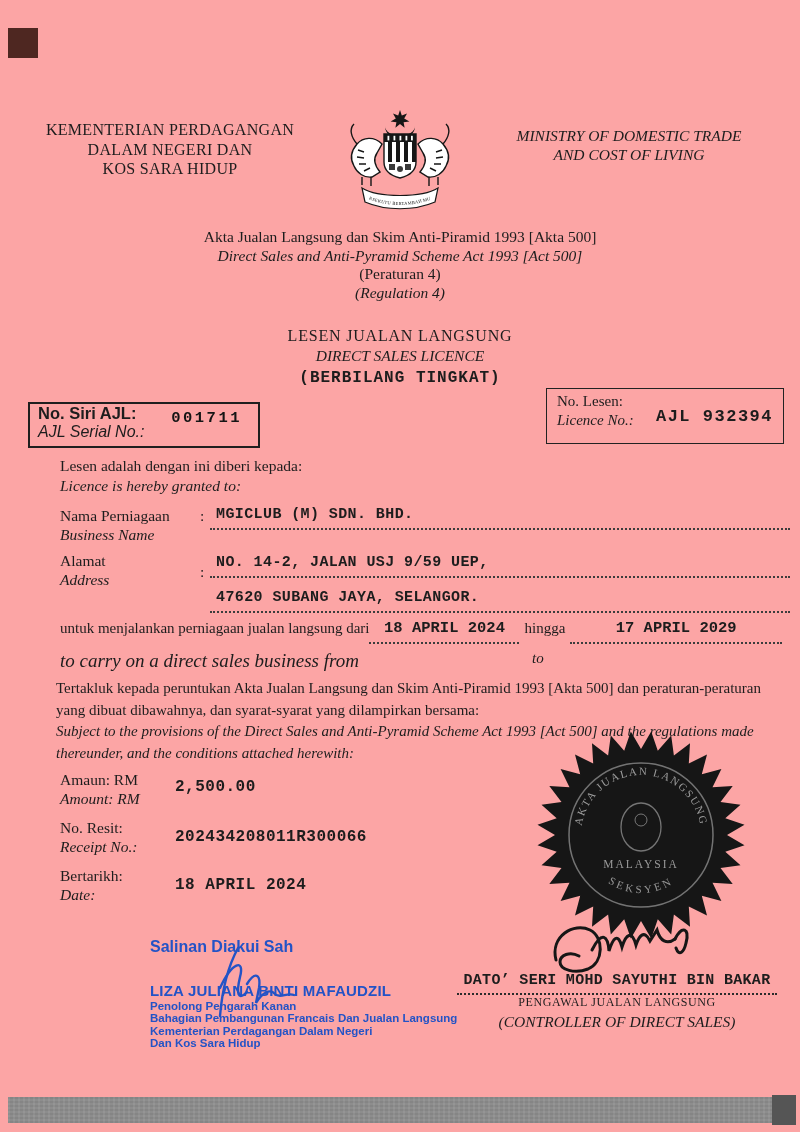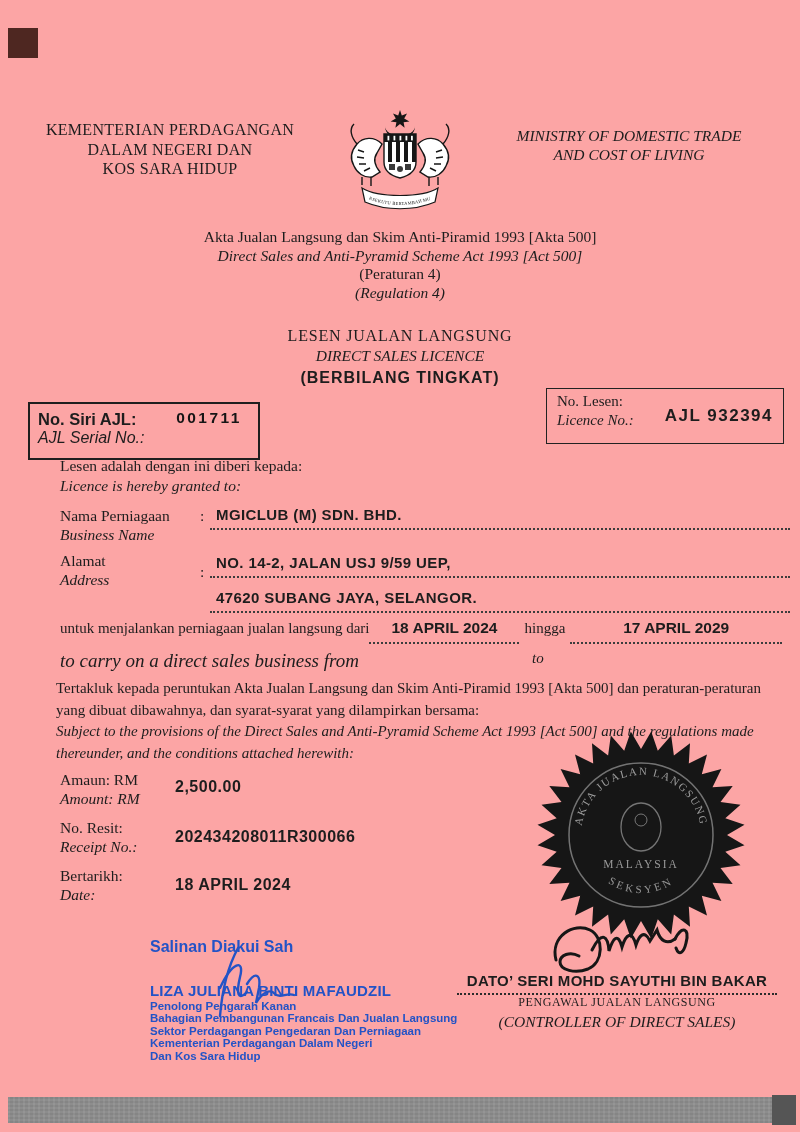--- a/index.html
+++ b/index.html
@@ -2,36 +2,36 @@
 <html><head>
 <meta charset="utf-8">
 <style>
   html,body{margin:0;padding:0;background:#e8e8e8;}
   .page{position:relative;width:800px;height:1132px;margin:0 auto;background:#fca5a5;overflow:hidden;
         font-family:"Liberation Serif","DejaVu Serif",serif;color:#1d1d1d;}
   .abs{position:absolute;}
   .ctr{text-align:center;}
   .it{font-style:italic;}
   .sans{font-family:"Liberation Sans","DejaVu Sans",sans-serif;}
-  .mono{font-family:Liberation Sans, sans-serif;font-weight:bold;}
+  .mono{font-family:Liberation Mono, monospace;font-weight:bold;}
   .dots{border-bottom:2px dotted #3c3c3c;}
 
   .corner-mark{left:8px;top:28px;width:30px;height:30px;background:#4e2721;}
 
   .hdr-left{left:42px;top:120px;width:256px;font-size:16px;line-height:19.5px;letter-spacing:.3px;}
   .crest{left:338px;top:108px;}
   .hdr-right{left:486px;top:126px;width:286px;font-size:15.5px;line-height:19px;}
 
   .act-block{left:0;top:228px;width:800px;font-size:15.5px;line-height:18.5px;}
   .title-block{left:0;top:327px;width:800px;}
   .title-my{font-size:16px;letter-spacing:.8px;}
   .title-en{font-size:15.5px;margin-top:2px;}
   .title-type{font-size:16px;letter-spacing:1px;margin-top:4px;}
 
-  .serial-box{left:28px;top:402px;width:212px;height:42px;border:2.5px solid #1f1f1f;padding:6px 8px;}
+  .serial-box{left:28px;top:402px;width:212px;height:42px;border:2.5px solid #1f1f1f;padding:0 8px;}
   .serial-l1{font-size:16.5px;font-weight:bold;}
   .serial-l2{font-size:16px;}
   .serial-val{position:absolute;right:16px;top:5px;font-size:15.5px;letter-spacing:2.5px;color:#151515;}
 
   .lic-box{left:546px;top:388px;width:216px;height:48px;border:1.5px solid #222;padding:3px 10px;}
   .lic-l{font-size:15px;line-height:19px;}
   .lic-val{position:absolute;right:10px;top:50%;transform:translateY(-50%);font-size:17px;letter-spacing:1.5px;}
 
   .grant{left:60px;top:456px;font-size:15.5px;line-height:20px;}
 
@@ -264,21 +264,20 @@
           <path d="M56,4 C44,26 40,48 38,72"></path>
           <path d="M38,44 C50,18 63,14 58,33 C54,50 56,57 65,48"></path>
           <path d="M65,40 C73,27 79,30 77,44 L74,59 C80,49 88,44 93,50 C98,55 105,48 112,51"></path>
         </g>
       </svg>
     </div>
     <div class="cert-name">LIZA JULIANA BINTI MAFAUDZIL</div>
     <div class="cert-lines">
       <div>Penolong Pengarah Kanan</div>
       <div>Bahagian Pembangunan Francais Dan Jualan Langsung</div>
-      <div>Sektor Perdagangan Pengedaran Dan Perniagaan</div>
       <div>Kementerian Perdagangan Dalam Negeri</div>
       <div>Dan Kos Sara Hidup</div>
     </div>
   </div>
 
   <div class="abs bottom-bar">
     <div class="bar-cap"></div>
   </div>
 
 </div>

